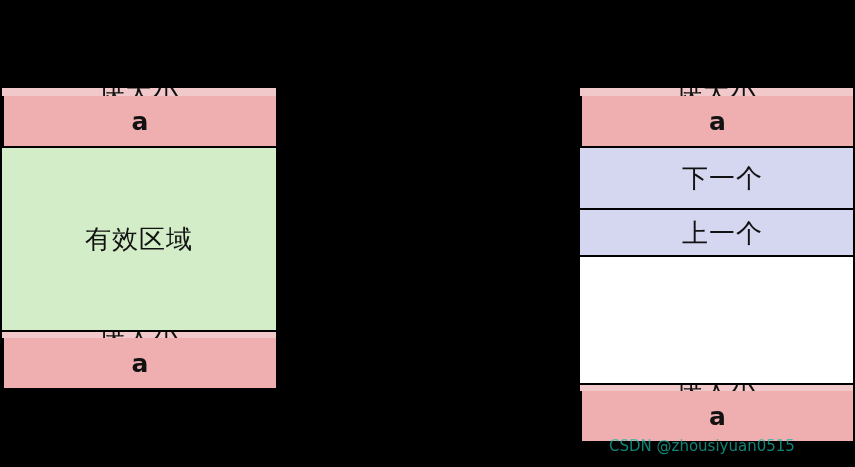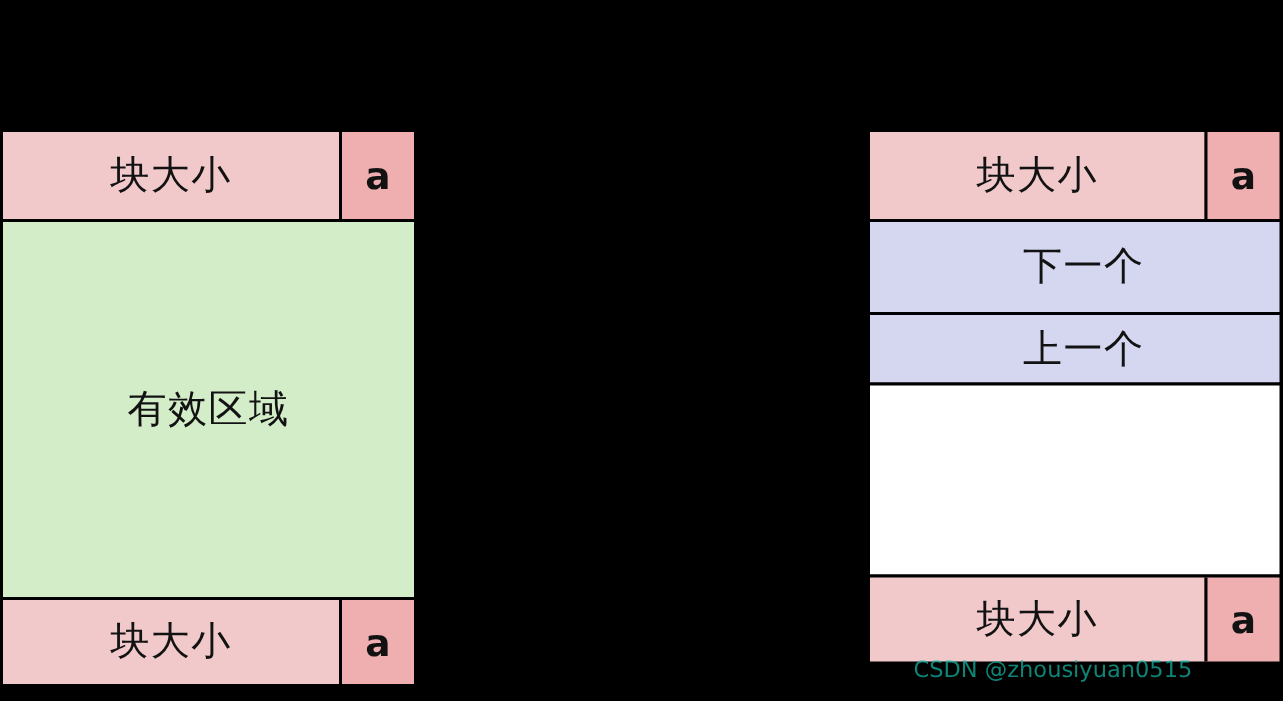--- a/index.html
+++ b/index.html
@@ -25,21 +25,21 @@
   .block {
     position: absolute;
     box-sizing: border-box;
     display: flex;
     flex-direction: column;
   }
 
   .row {
     box-sizing: border-box;
     display: flex;
-    flex-direction: row;
+    flex-direction: column;
     border: 2px solid #000000;
     border-bottom-width: 0;
     position: relative;
   }
   .row.last {
     border-bottom-width: 2px;
   }
 
   .cell {
     box-sizing: border-box;
@@ -73,21 +73,21 @@
   .fill-white     { background: #ffffff; }
 
   
   #allocated-block {
     left: 0px;
     top: 86px;
     width: 278px;
     height: 372px;
   }
   #allocated-block .row-header { height: 60px; }
-  #allocated-block .row-payload { height: 252px; }
+  #allocated-block .row-payload { height: 184px; }
   #allocated-block .row-footer { height: 60px; }
 
   
   #free-block {
     left: 578px;
     top: 86px;
     width: 277px;
     height: 372px;
   }
   #free-block .row-header { height: 60px; }

